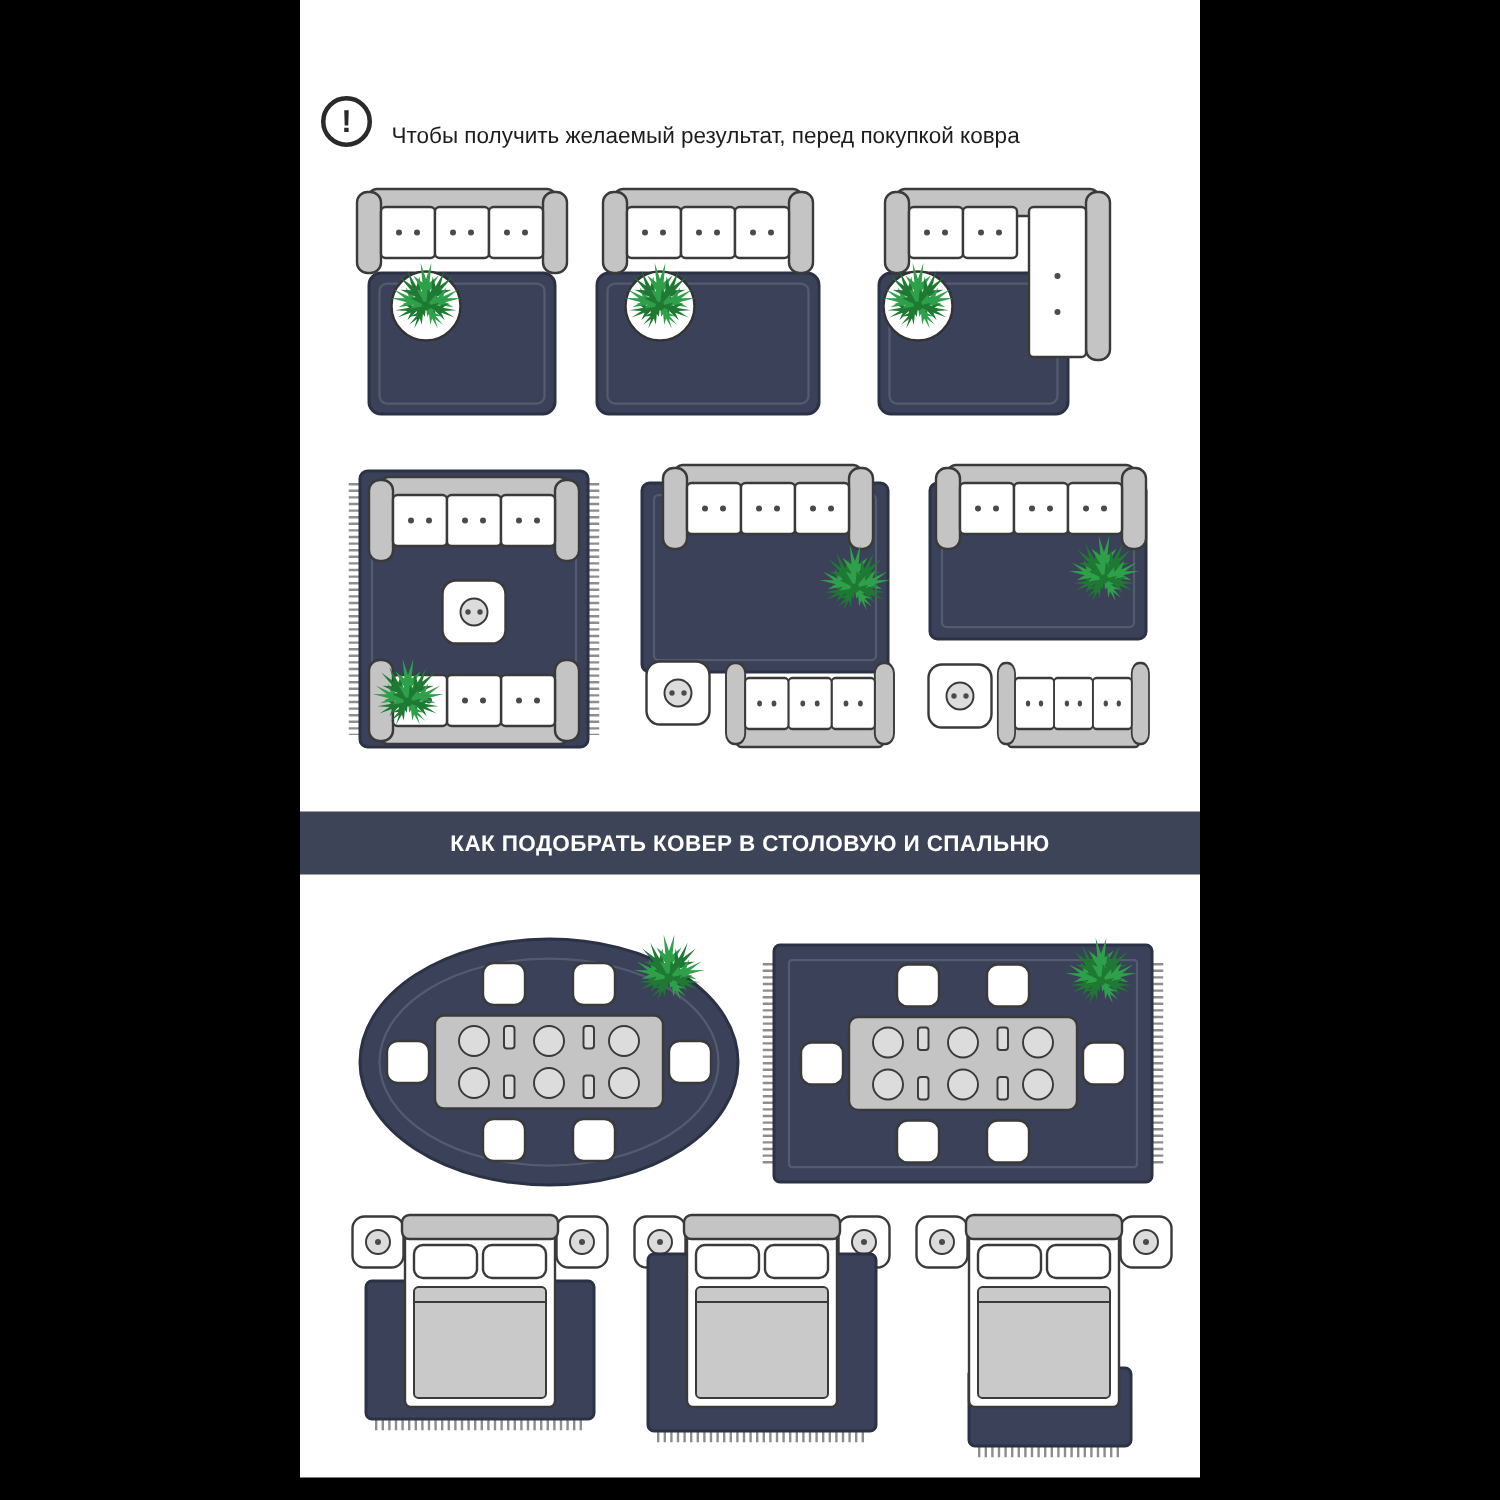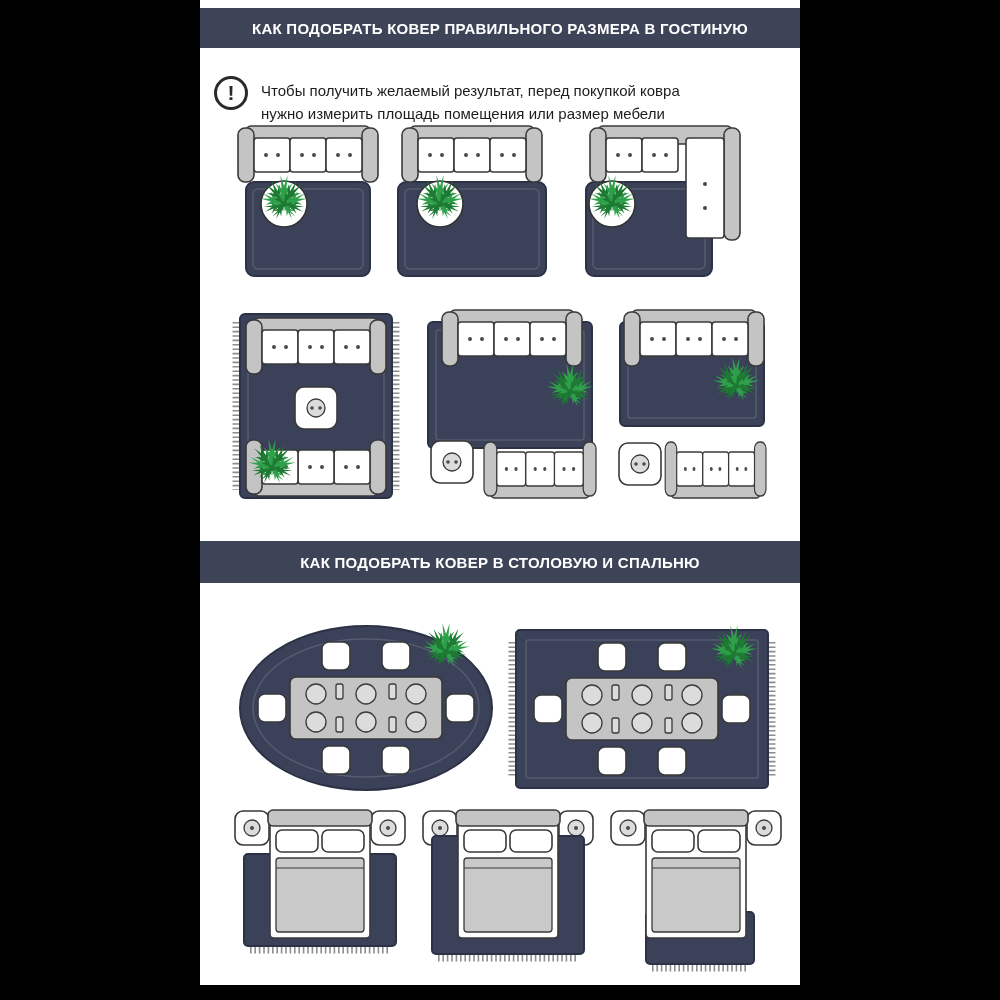--- a/index.html
+++ b/index.html
@@ -54,29 +54,25 @@
   .leafA    { fill: var(--plant-dark, #1e7a33); }
   .leafB    { fill: var(--plant-light, #2fa04a); }
   .potc     { fill: #fff; stroke: #333; stroke-width: 1.6; }
   .fringe   { stroke: #8d8d8d; stroke-width: 7; stroke-dasharray: 1.6 2.8; fill: none; }
 </style>
 </head>
 <body>
 
 <div class="page">
 
-  <div class="band band--1">
-    <span>КАК ПОДОБРАТЬ КОВЕР ПРАВИЛЬНОГО РАЗМЕРА В ГОСТИНУЮ</span>
-  </div>
 
   <div class="note">
     <div class="note__icon">!</div>
     <div class="note__text">
       <div>Чтобы получить желаемый результат, перед покупкой ковра</div>
-      <div>нужно измерить площадь помещения или размер мебели</div>
     </div>
   </div>
 
   <div class="band band--2">
     <span>КАК ПОДОБРАТЬ КОВЕР В СТОЛОВУЮ И СПАЛЬНЮ</span>
   </div>
 
   <svg class="diagrams" width="600" height="985" viewBox="0 0 600 985">
     <defs>
       <path id="leaf" d="M0 0 L5 -9 L2 -8 L7 -17 L2 -13 L3 -24 L0 -15 L-3 -24 L-2 -13 L-7 -17 L-2 -8 L-5 -9 Z"></path>

